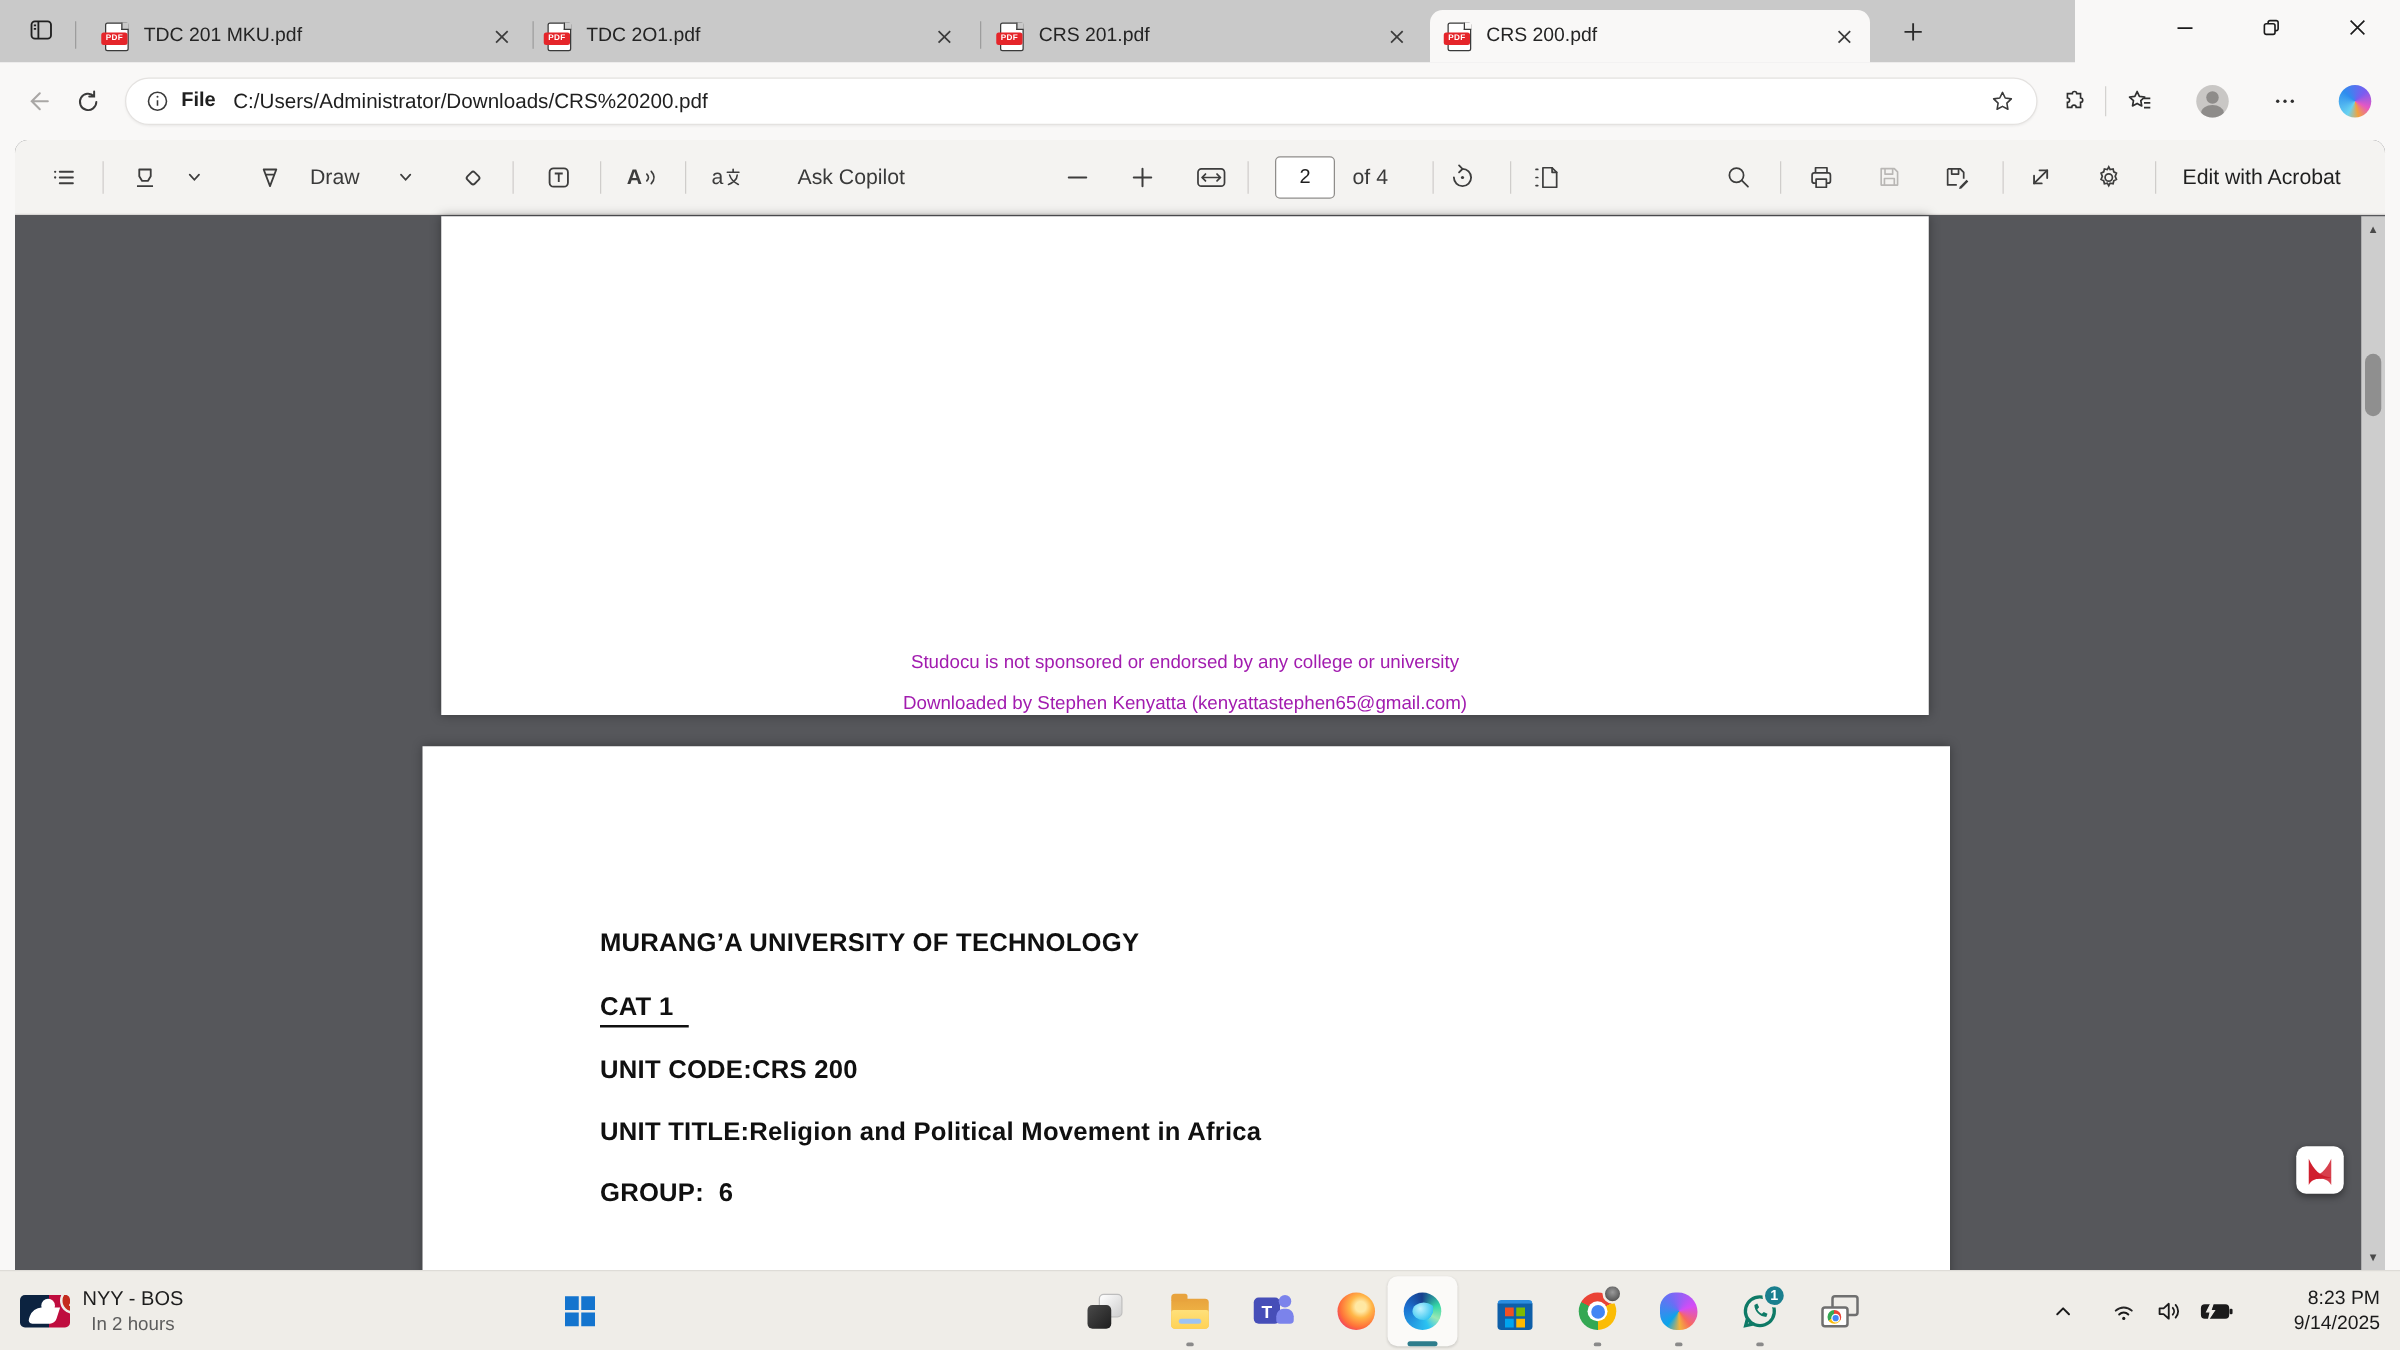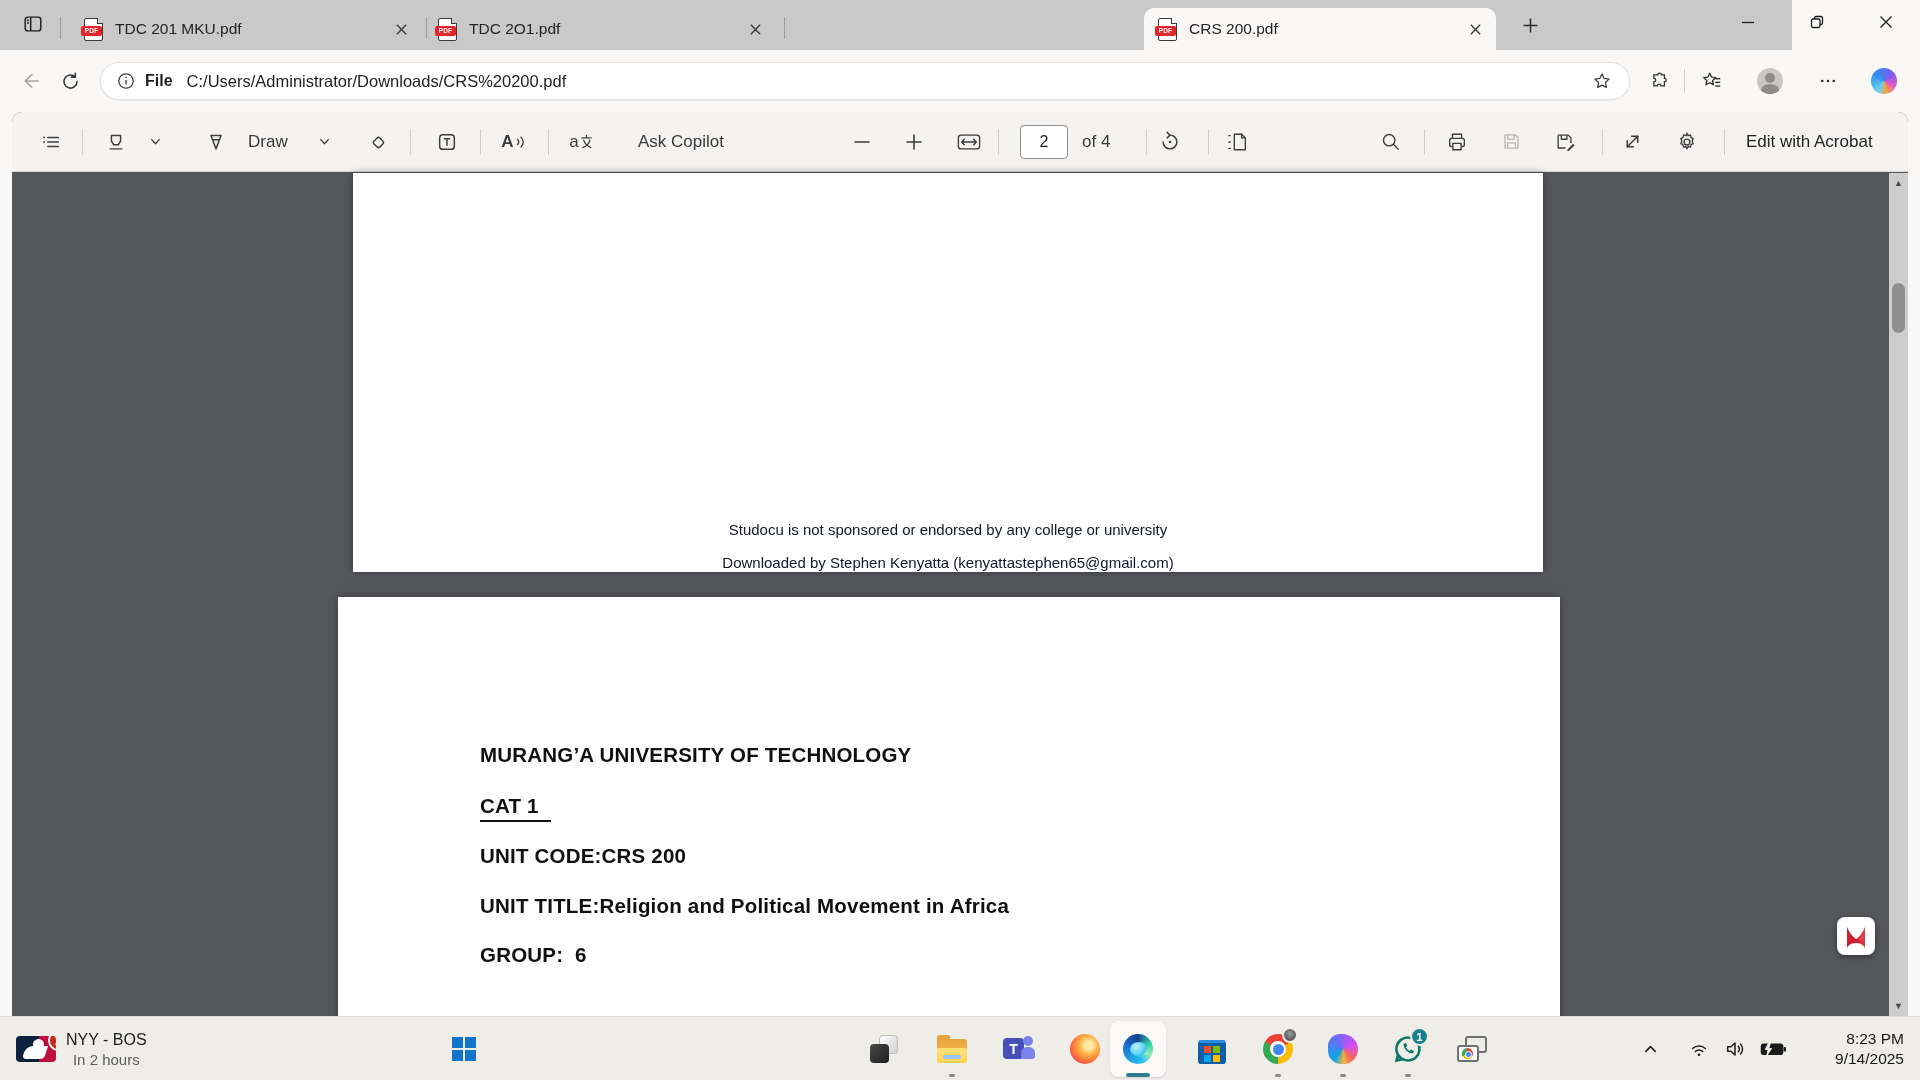--- a/index.html
+++ b/index.html
@@ -1,20 +1,20 @@
 <!DOCTYPE html>
 <html><head>
 <meta charset="utf-8">
 <style>
   * { box-sizing: border-box; margin: 0; padding: 0; }
   html,body { width:1920px; height:1080px; overflow:hidden;
     font-family:"Liberation Sans", sans-serif; background:#F9F8F7; }
 
   
-  .tabstrip { position:absolute; left:0; top:0; width:1792px; height:50px; background:#C9C9C9; }
+  .tabstrip { position:absolute; left:0; top:0; width:1660px; height:50px; background:#C9C9C9; }
   .tabactions { position:absolute; left:14px; top:9px; width:38px; height:32px; border:none; background:transparent;
     display:flex; align-items:center; justify-content:center; color:#1f1f1f; border-radius:6px; cursor:pointer;}
   .tab { position:absolute; top:8px; height:42px; width:352px; display:flex; align-items:center;
     padding:0 8px 0 14px; border-radius:10px 10px 0 0; cursor:pointer; }
   .tab.active { background:#F9F8F7; }
   .tab-label { flex:1; margin-left:12px; font-size:15.5px; color:#242424; white-space:nowrap; overflow:hidden; }
   .tab-close { width:26px; height:26px; border:none; background:transparent; border-radius:5px; color:#3c3c3c;
     display:flex; align-items:center; justify-content:center; cursor:pointer; }
   .tabdiv { position:absolute; top:17px; width:1px; height:22px; background:#9d9d9d; }
   .pdfico { position:relative; width:19px; height:23px; background:#ffffff; border:1.5px solid #3a3a3a;
@@ -62,21 +62,21 @@
   .tdiv { position:absolute; top:17px; width:1px; height:26px; background:#CFCDCB; }
   .pageinput { position:absolute; left:1008px; top:13px; width:48px; height:34px; border:1px solid #8F8D8B;
     border-radius:4px; background:#fff; text-align:center; font-size:16px; color:#1f1f1f;
     font-family:"Liberation Sans",sans-serif; }
 
   
   .pdfcontent { position:absolute; left:0; top:61px; width:1896px; height:843px; }
   .page { position:absolute; background:#ffffff; box-shadow:0 0 8px rgba(0,0,0,.35); }
   .page1 { left:341px; top:0; width:1190px; height:399px; }
   .page2 { left:326px; top:424px; width:1222px; height:520px; }
-  .smallnote { position:absolute; width:100%; text-align:center; font-size:15px; color:#0f172a; }
+  .smallnote { position:absolute; width:100%; text-align:center; font-size:15px; color:#a21caf; }
   .docline { position:absolute; left:142px; font-size:20.5px; font-weight:bold; color:#101010;
     white-space:pre; letter-spacing:.2px; }
   .underl { border-bottom:2.5px solid #101010; padding-bottom:2px; padding-right:12px; display:inline-block; }
 
   
   .vscroll { position:absolute; right:0; top:0; width:19px; height:843px; background:#CDCDCD; }
   .varrow { position:absolute; left:0; width:19px; height:20px; border:none; background:transparent;
     color:#4a4a4a; font-size:9px; display:flex; align-items:center; justify-content:center; cursor:pointer; }
   .vthumb { position:absolute; left:3px; top:110px; width:13px; height:50px; background:#8F8F8F; border-radius:7px; cursor:pointer; }
 
@@ -205,20 +205,32 @@
         </span>
       <span class="tab-label">TDC 2O1.pdf</span>
       <button class="tab-close">
         <svg width="13" height="13" viewBox="0 0 14 14" stroke="currentColor" stroke-width="1.5">
             <path d="M2 2 L12 12 M12 2 L2 12"></path>
           </svg>
       </button>
     </div>
     <div class="tabdiv" style="left:784px"></div>
 
+    <div class="tab" style="left:786px">
+      <span class="pdfico">
+          <span class="fold"></span>
+          <span class="band">PDF</span>
+        </span>
+      <span class="tab-label">CRS 201.pdf</span>
+      <button class="tab-close">
+        <svg width="13" height="13" viewBox="0 0 14 14" stroke="currentColor" stroke-width="1.5">
+            <path d="M2 2 L12 12 M12 2 L2 12"></path>
+          </svg>
+      </button>
+    </div>
 
     <div class="tab active" style="left:1144px">
       <span class="pdfico">
           <span class="fold"></span>
           <span class="band">PDF</span>
         </span>
       <span class="tab-label">CRS 200.pdf</span>
       <button class="tab-close">
         <svg width="13" height="13" viewBox="0 0 14 14" stroke="currentColor" stroke-width="1.5">
             <path d="M2 2 L12 12 M12 2 L2 12"></path>

